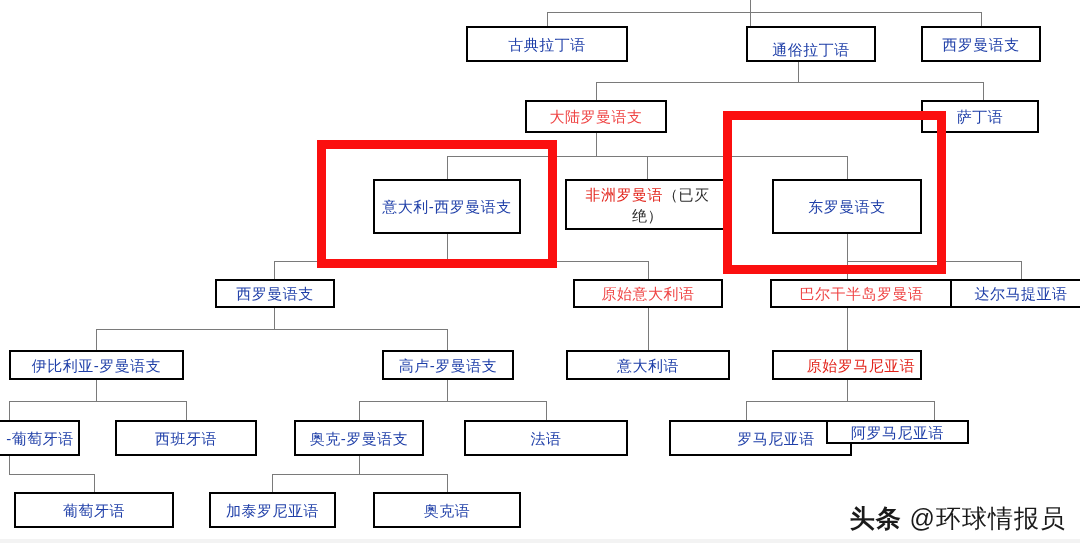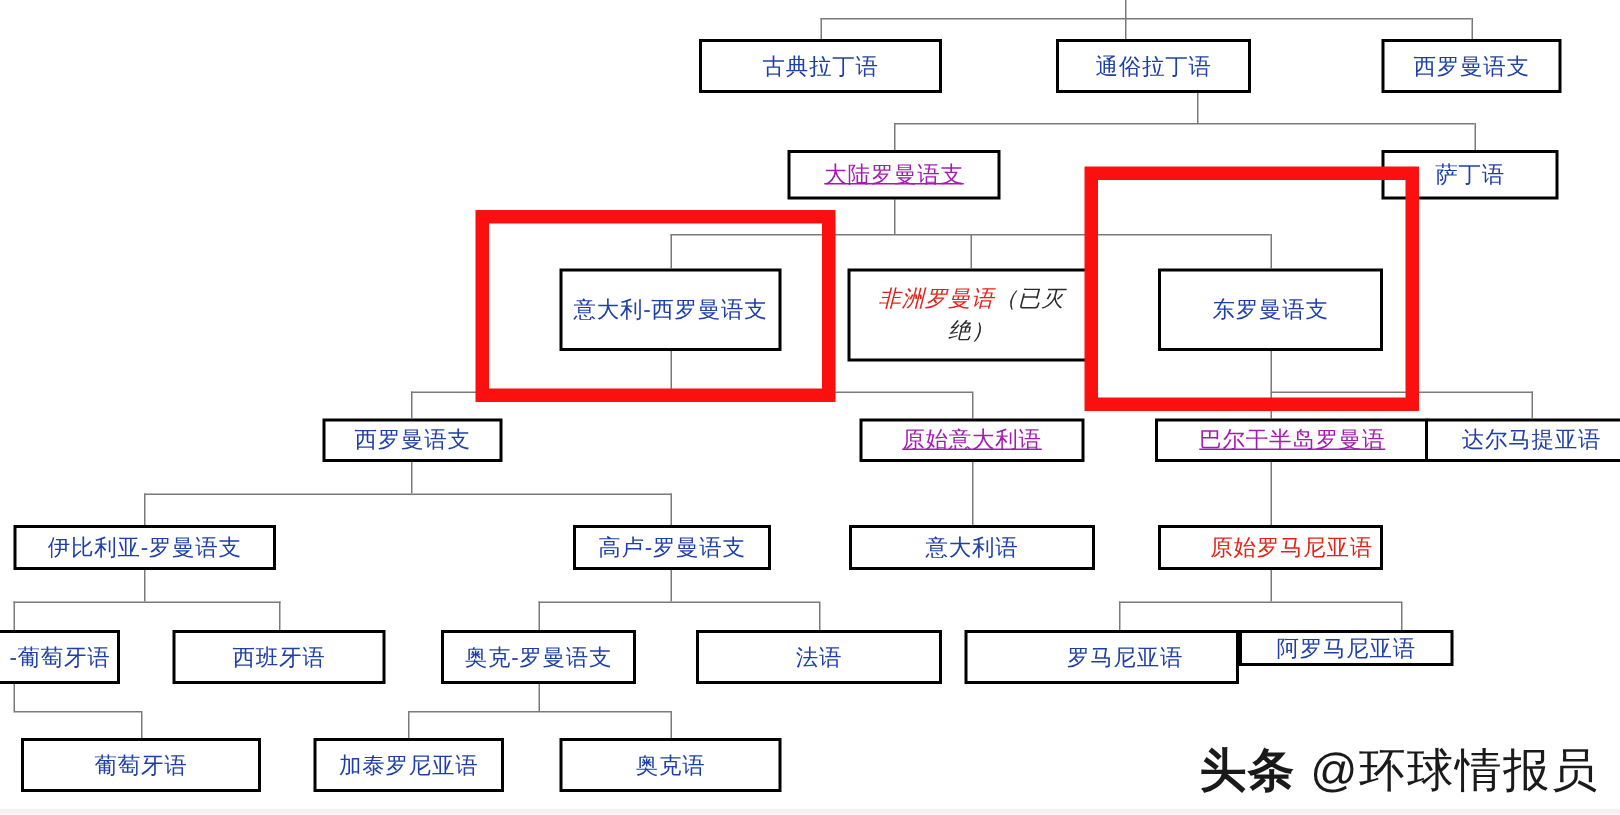--- a/index.html
+++ b/index.html
@@ -35,21 +35,21 @@
     align-items: center;
     justify-content: center;
     text-align: center;
     font-size: 15px;
     line-height: 21px;
     color: #1f3fa8;
     letter-spacing: 0.5px;
     padding: 0 4px;
     z-index: 3;
   }
-  .node.black  { color: #a21caf; text-decoration: underline; }
+  .node.black  { color: #ef4444; }
   .node.redtxt { color: #e2231a; }
 
   .node .extinct {
     color: #2b2b2b;
   }
   .node .redpart {
     color: #e2231a;
   }
 
   
@@ -60,21 +60,21 @@
     background: transparent;
     z-index: 6;
     pointer-events: none;
   }
 
   
   .watermark {
     position: absolute;
     right: 14px;
     bottom: 8px;
-    font-size: 31px;
+    font-size: 25px;
     font-weight: bold;
     color: #1a1a1a;
     letter-spacing: 1px;
     z-index: 8;
     white-space: nowrap;
     font-family: "Liberation Sans", "DejaVu Sans", sans-serif;
   }
   .watermark .at {
     font-weight: normal;
   }
@@ -149,38 +149,38 @@
   <div class="line v" style="left:94px;  top:474px; height:18px;"></div>
 
   <div class="line v" style="left:359px; top:455px; height:19px;"></div>
   <div class="line h" style="left:272px; top:474px; width:176px;"></div>
   <div class="line v" style="left:272px; top:474px; height:18px;"></div>
   <div class="line v" style="left:447px; top:474px; height:18px;"></div>
 
   <div class="node" style="left:466px; top:26px; width:162px; height:36px;">
     <span>古典拉丁语</span>
   </div>
-  <div class="node" style="left:704px; top:26px; width:130px; height:36px;">
+  <div class="node" style="left:746px; top:26px; width:130px; height:36px;align-items:flex-end;">
     <span>通俗拉丁语</span>
   </div>
   <div class="node" style="left:921px; top:26px; width:120px; height:36px;">
     <span>西罗曼语支</span>
   </div>
 
   <div class="node black" style="left:525px; top:100px; width:142px; height:33px;">
     <span>大陆罗曼语支</span>
   </div>
   <div class="node" style="left:921px; top:100px; width:118px; height:33px;">
     <span>萨丁语</span>
   </div>
 
   <div class="node" style="left:373px; top:179px; width:148px; height:55px;">
     <span>意大利-西罗曼语支</span>
   </div>
-  <div class="node" style="left:565px; top:179px; width:165px; height:62px;font-style:italic;">
+  <div class="node" style="left:565px; top:179px; width:165px; height:51px;">
     <span><span class="redpart">非洲罗曼语</span><span class="extinct">（已灭绝）</span></span>
   </div>
   <div class="node" style="left:772px; top:179px; width:150px; height:55px;">
     <span>东罗曼语支</span>
   </div>
 
   <div class="node" style="left:215px; top:279px; width:120px; height:29px;">
     <span>西罗曼语支</span>
   </div>
   <div class="node black" style="left:573px; top:279px; width:150px; height:29px;">
@@ -211,21 +211,21 @@
   </div>
   <div class="node" style="left:115px; top:420px; width:142px; height:36px;">
     <span>西班牙语</span>
   </div>
   <div class="node" style="left:294px; top:420px; width:130px; height:36px;">
     <span>奥克-罗曼语支</span>
   </div>
   <div class="node" style="left:464px; top:420px; width:164px; height:36px;">
     <span>法语</span>
   </div>
-  <div class="node" style="left:643px; top:420px; width:183px; height:36px;padding-left:35px;">
+  <div class="node" style="left:669px; top:420px; width:183px; height:36px;padding-left:35px;">
     <span>罗马尼亚语</span>
   </div>
   <div class="node" style="left:826px; top:420px; width:143px; height:24px;">
     <span>阿罗马尼亚语</span>
   </div>
 
   <div class="node" style="left:14px;  top:492px; width:160px; height:36px;">
     <span>葡萄牙语</span>
   </div>
   <div class="node" style="left:209px; top:492px; width:127px; height:36px;">

